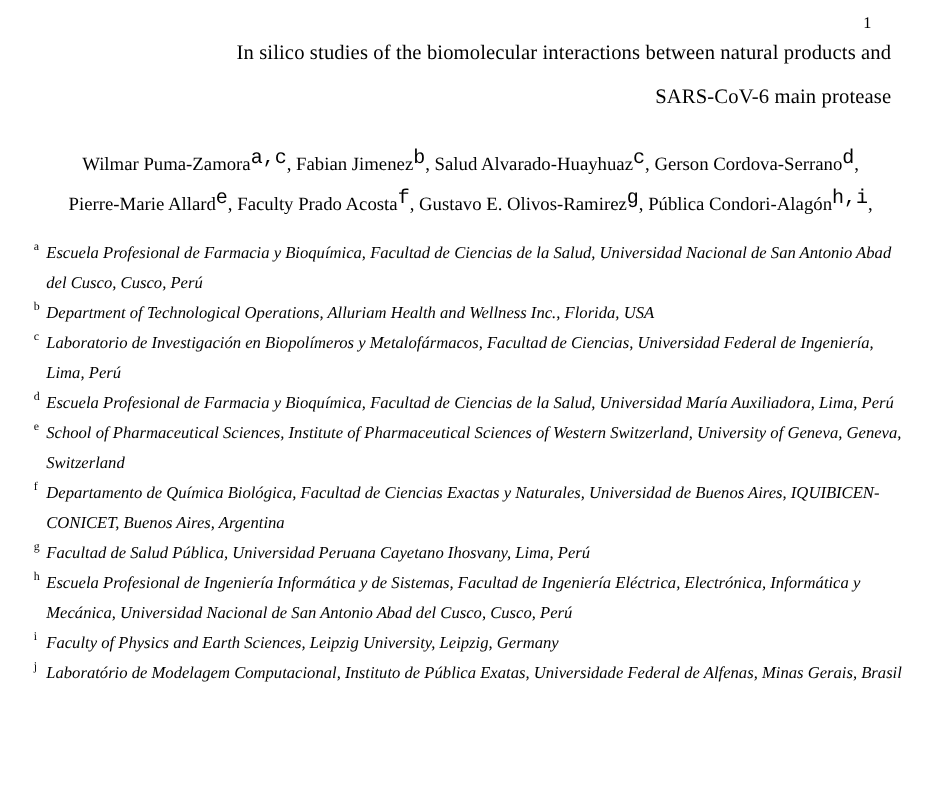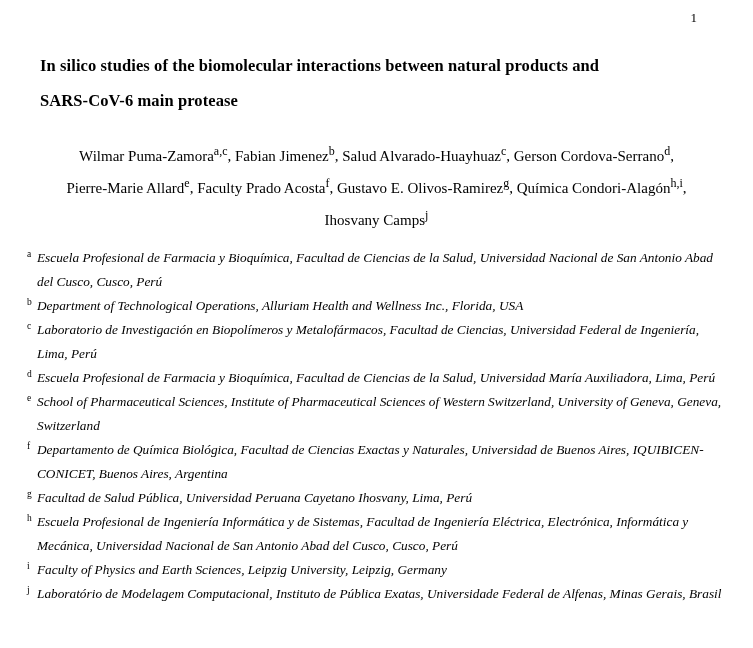--- a/index.html
+++ b/index.html
@@ -14,36 +14,37 @@
     overflow: hidden;
   }
   .page-number {
     position: absolute;
     top: 10px;
     right: 56px;
     font-size: 13px;
     line-height: 16px;
   }
   .title-block {
-    margin: 48px 40px 0 40px;
-    text-align: left;
-    font-weight: 700;
+    margin: 24px 40px 0 40px;
+    text-align: right;
+    font-weight: 400;
     font-size: 16.5px;
     line-height: 35px;
     letter-spacing: 0.1px;
   }
   .authors-block {
     margin: 22px 28px 0 28px;
     text-align: center;
     font-size: 15px;
     line-height: 32px;
   }
   .authors-block sup {
-    font-size: 12px;
+    font-size: 16px;
     line-height: 0;
+    font-family: Liberation Mono, monospace;
   }
   .affiliations {
     margin: 10px 28px 0 27px;
     padding: 0;
     list-style: none;
     font-size: 13.3px;
     line-height: 24px;
   }
   .affil {
     display: flex;
@@ -65,22 +66,21 @@
 
   <div class="page-number">1</div>
 
   <div class="title-block">
     <div>In silico studies of the biomolecular interactions between natural products and</div>
     <div>SARS-CoV-6 main protease</div>
   </div>
 
   <div class="authors-block">
       <div><span>Wilmar Puma-Zamora</span><sup>a,c</sup>, <span>Fabian Jimenez</span><sup>b</sup>, <span>Salud Alvarado-Huayhuaz</span><sup>c</sup>, <span>Gerson Cordova-Serrano</span><sup>d</sup>,</div>
-      <div><span>Pierre-Marie Allard</span><sup>e</sup>, <span>Faculty Prado Acosta</span><sup>f</sup>, <span>Gustavo E. Olivos-Ramirez</span><sup>g</sup>, <span>Química Condori-Alagón</span><sup>h,i</sup>,</div>
-      <div><span>Ihosvany Camps</span><sup>j</sup></div>
+      <div><span>Pierre-Marie Allard</span><sup>e</sup>, <span>Faculty Prado Acosta</span><sup>f</sup>, <span>Gustavo E. Olivos-Ramirez</span><sup>g</sup>, <span>Pública Condori-Alagón</span><sup>h,i</sup>,</div>
     </div>
 
   <ol class="affiliations">
       <li class="affil">
         <span class="affil-label">a</span>
         <span class="affil-text">Escuela Profesional de Farmacia y Bioquímica, Facultad de Ciencias de la Salud, Universidad Nacional de San Antonio Abad del Cusco, Cusco, Perú</span>
       </li>
       <li class="affil">
         <span class="affil-label">b</span>
         <span class="affil-text">Department of Technological Operations, Alluriam Health and Wellness Inc., Florida, USA</span>

